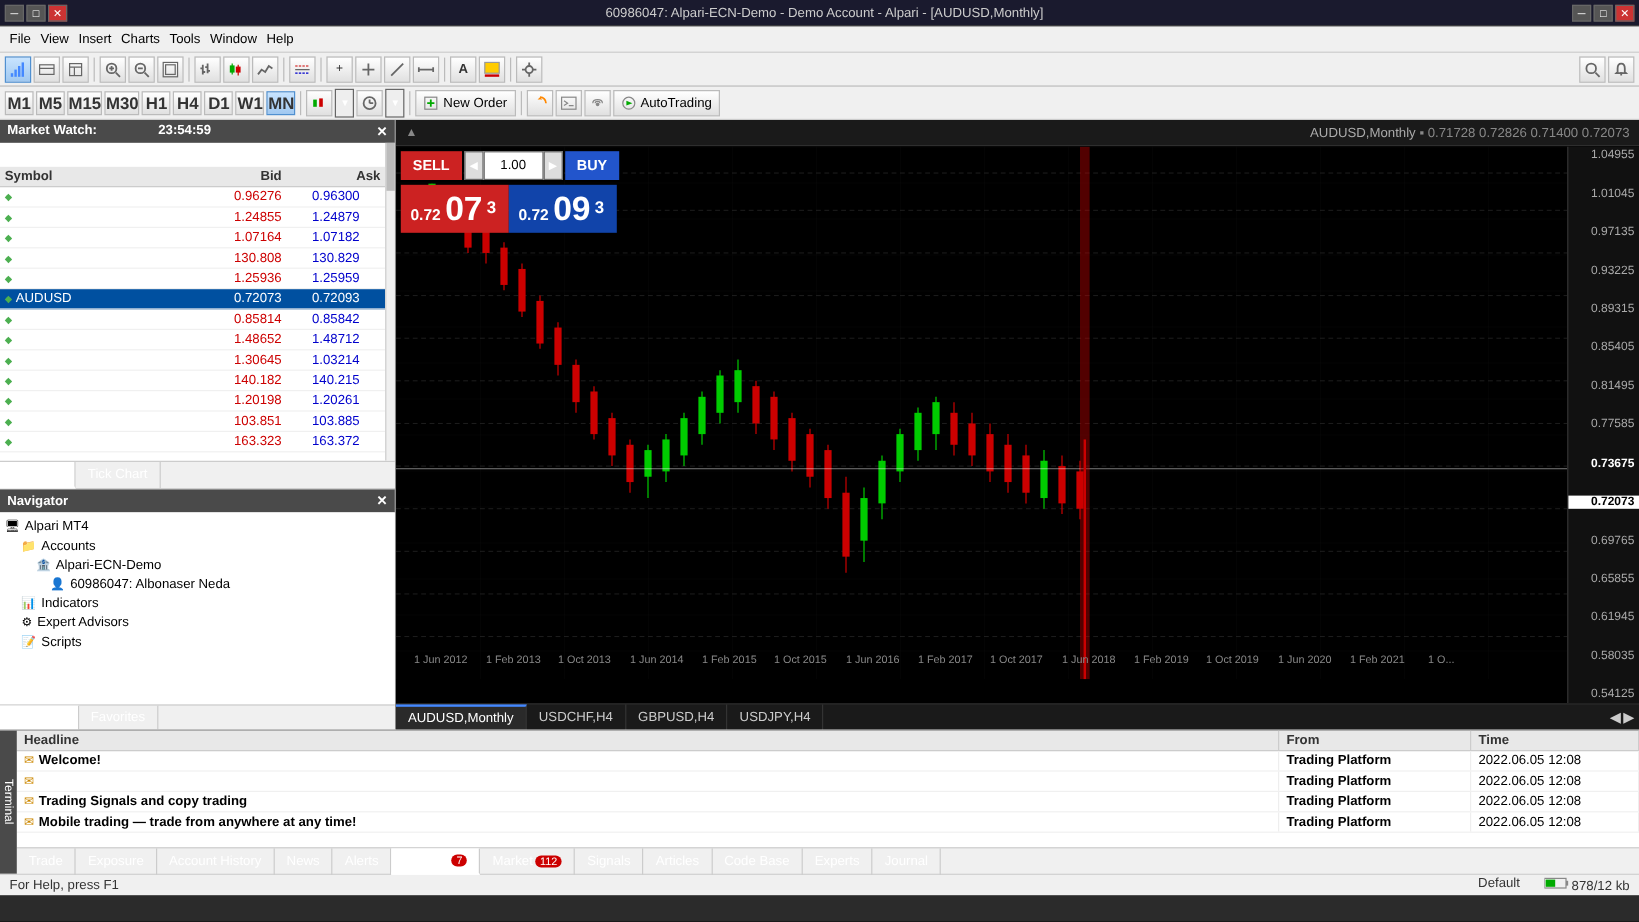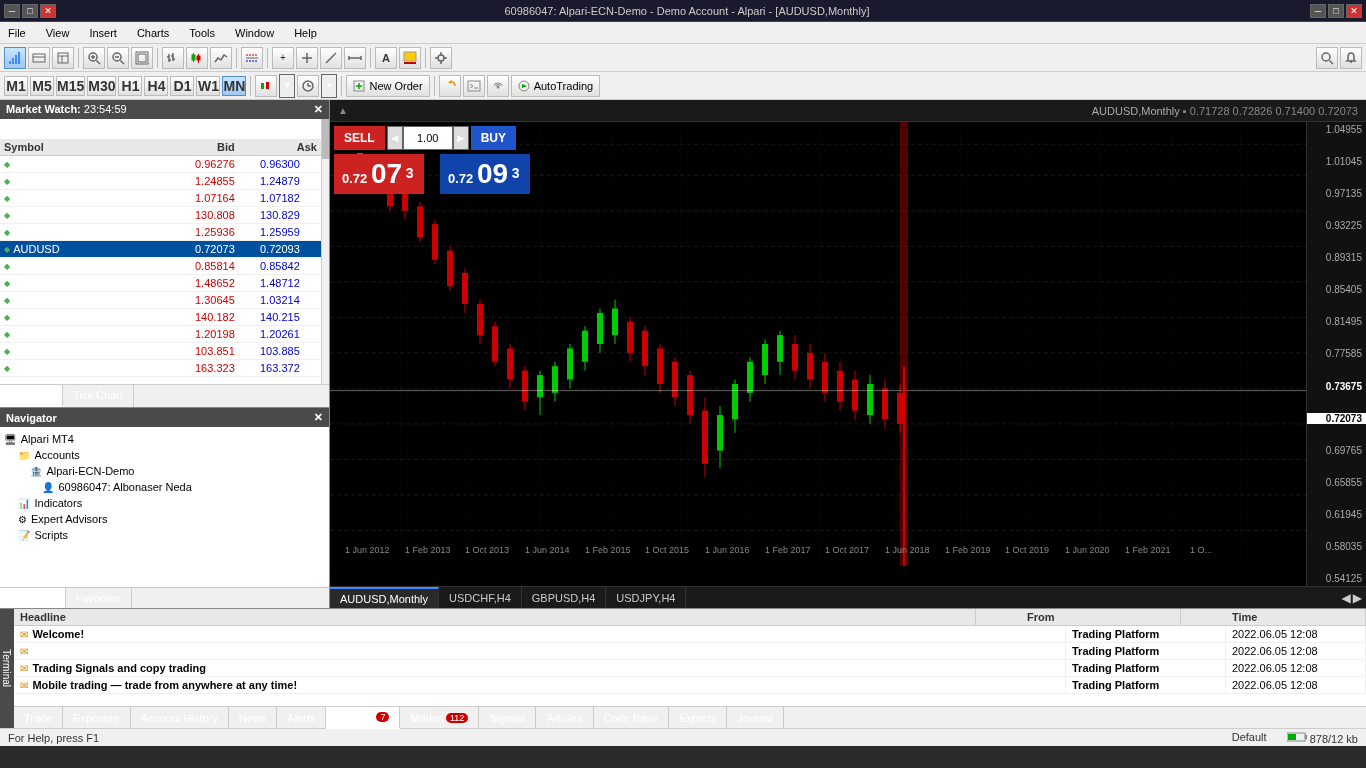--- a/index.html
+++ b/index.html
@@ -5,21 +5,21 @@
     * { margin: 0; padding: 0; box-sizing: border-box; }
     body { width: 1366px; height: 768px; overflow: hidden; font-family: 'Segoe UI', Tahoma, Geneva, Verdana, sans-serif; font-size: 11px; background: #2b2b2b; color: #fff; }
     
     
     #title-bar { background: #1a1a2e; height: 22px; display: flex; align-items: center; justify-content: space-between; padding: 0 4px; border-bottom: 1px solid #444; }
     #title-text { font-size: 11px; color: #ccc; flex: 1; text-align: center; }
     .title-btn { width: 16px; height: 14px; border: 1px solid #666; background: #555; font-size: 9px; display: flex; align-items: center; justify-content: center; cursor: pointer; color: #fff; }
     .title-btn.close { background: #cc3333; }
 
     
-    #menu-bar { background: #f0f0f0; height: 22px; display: flex; align-items: center; padding: 0 4px; gap: 12px; border-bottom: 1px solid #ccc; }
+    #menu-bar { background: #f0f0f0; height: 22px; display: flex; align-items: center; padding: 0 4px; border-bottom: 1px solid #ccc; }
     .menu-item { font-size: 11px; color: #000; cursor: pointer; padding: 2px 4px; }
 
     
     #toolbar1 { background: #f0f0f0; height: 28px; display: flex; align-items: center; padding: 0 4px; gap: 2px; border-bottom: 1px solid #ccc; }
     .tb-btn { height: 22px; min-width: 22px; border: 1px solid #bbb; background: linear-gradient(180deg, #fff 0%, #e0e0e0 100%); display: flex; align-items: center; justify-content: center; cursor: pointer; font-size: 10px; color: #333; padding: 0 2px; }
     .tb-btn.active { background: linear-gradient(180deg, #c8e4ff 0%, #a0c8f0 100%); border-color: #5090d0; }
     .tb-sep { width: 1px; height: 20px; background: #bbb; margin: 0 2px; }
 
     
     #toolbar2 { background: #f0f0f0; height: 28px; display: flex; align-items: center; padding: 0 4px; gap: 2px; border-bottom: 1px solid #ccc; }
@@ -31,21 +31,21 @@
 
     
     #main-layout { display: flex; height: calc(768px - 22px - 22px - 28px - 28px - 28px - 22px - 22px - 14px); }
 
     
     #left-panel { width: 330px; display: flex; flex-direction: column; background: #fff; border-right: 1px solid #888; }
     
     
     #market-watch { flex: 1; display: flex; flex-direction: column; border-bottom: 1px solid #888; }
     #market-watch-header { background: #4a4a4a; color: #fff; padding: 3px 6px; font-size: 11px; font-weight: bold; display: flex; justify-content: space-between; }
-    #market-watch-time { font-weight: normal; }
+    #market-watch-time { font-weight: bold; margin-left: 48px; }
     #market-watch-table { flex: 1; overflow-y: auto; }
     .mw-col-header { display: flex; background: #e8e8e8; border-bottom: 1px solid #ccc; margin-top: 20px; }
     .mw-col { flex: 1; padding: 2px 4px; font-size: 11px; font-weight: bold; color: #333; }
     .mw-col.symbol { flex: 2; }
     .mw-row { display: flex; align-items: center; border-bottom: 1px solid #f0f0f0; cursor: pointer; }
     .mw-row.selected { background: #0050a0; color: #fff; }
     .mw-symbol { flex: 2; padding: 2px 4px; display: flex; align-items: center; gap: 3px; font-size: 11px; }
     .mw-diamond { color: #4CAF50; font-size: 8px; }
     .mw-bid { flex: 1; padding: 2px 4px; text-align: right; color: #cc0000; font-size: 11px; }
     .mw-ask { flex: 1; padding: 2px 4px; text-align: center; color: #0000cc; font-size: 11px; }
@@ -73,21 +73,21 @@
     #chart-container { flex: 1; position: relative; overflow: hidden; }
     
     
     #sell-buy-panel { position: absolute; top: 4px; left: 4px; z-index: 10; display: flex; flex-direction: column; gap: 2px; }
     #sell-buy-buttons { display: flex; gap: 2px; align-items: center; }
     .sell-btn { background: #cc2222; color: #fff; border: none; padding: 3px 10px; font-size: 12px; font-weight: bold; cursor: pointer; height: 24px; }
     .buy-btn { background: #2255cc; color: #fff; border: none; padding: 3px 10px; font-size: 12px; font-weight: bold; cursor: pointer; height: 24px; }
     .lot-input { width: 50px; height: 24px; text-align: center; font-size: 11px; border: 1px solid #666; background: #fff; }
     .dropdown-btn { height: 24px; width: 16px; border: 1px solid #666; background: #eee; display: flex; align-items: center; justify-content: center; cursor: pointer; font-size: 8px; }
     
-    #price-display { display: flex; gap: 16px; margin-top: 2px; }
+    #price-display { display: flex; gap: 0; margin-top: 2px; }
     .sell-price { background: #cc2222; color: #fff; padding: 4px 8px; font-size: 13px; font-weight: bold; min-width: 90px; }
     .buy-price { background: #1144aa; color: #fff; padding: 4px 8px; font-size: 13px; font-weight: bold; min-width: 90px; }
     .price-big { font-size: 28px; font-weight: bold; display: inline; }
     .price-sup { font-size: 14px; vertical-align: super; }
 
     
     #chart-svg { width: 100%; height: 100%; }
 
     
     #price-scale { position: absolute; right: 0; top: 0; bottom: 0; width: 60px; background: #111; border-left: 1px solid #333; display: flex; flex-direction: column; justify-content: space-between; padding: 2px 0; }
@@ -96,21 +96,21 @@
     
     #chart-tabs { display: flex; background: #1a1a1a; border-top: 1px solid #333; align-items: center; height: 22px; }
     .chart-tab { padding: 3px 10px; font-size: 11px; color: #ccc; cursor: pointer; border-right: 1px solid #333; height: 22px; display: flex; align-items: center; }
     .chart-tab.active { background: #2a2a2a; color: #fff; border-top: 2px solid #4488ff; }
     #chart-tab-scroll { margin-left: auto; display: flex; gap: 2px; padding: 0 4px; }
     .scroll-arrow { color: #ccc; cursor: pointer; font-size: 12px; }
 
     
     #bottom-area { height: 120px; display: flex; flex-direction: column; background: #fff; border-top: 1px solid #888; }
     #news-area { flex: 1; overflow-y: auto; }
-    .news-header { display: flex; background: #e8e8e8; border-bottom: 1px solid #ccc; gap: 45px; }
+    .news-header { display: flex; background: #e8e8e8; border-bottom: 1px solid #ccc; }
     .news-col { padding: 2px 6px; font-size: 11px; font-weight: bold; color: #333; border-right: 1px solid #ccc; }
     .news-col.headline { flex: 1; }
     .news-col.from { width: 160px; }
     .news-col.time { width: 140px; }
     .news-row { display: flex; border-bottom: 1px solid #f0f0f0; cursor: pointer; }
     .news-cell { padding: 2px 6px; font-size: 11px; color: #000; border-right: 1px solid #eee; display: flex; align-items: center; gap: 4px; }
     .news-cell.headline { flex: 1; }
     .news-cell.from { width: 160px; font-weight: bold; }
     .news-cell.time { width: 140px; }
     .news-icon { color: #cc8800; font-size: 10px; }

